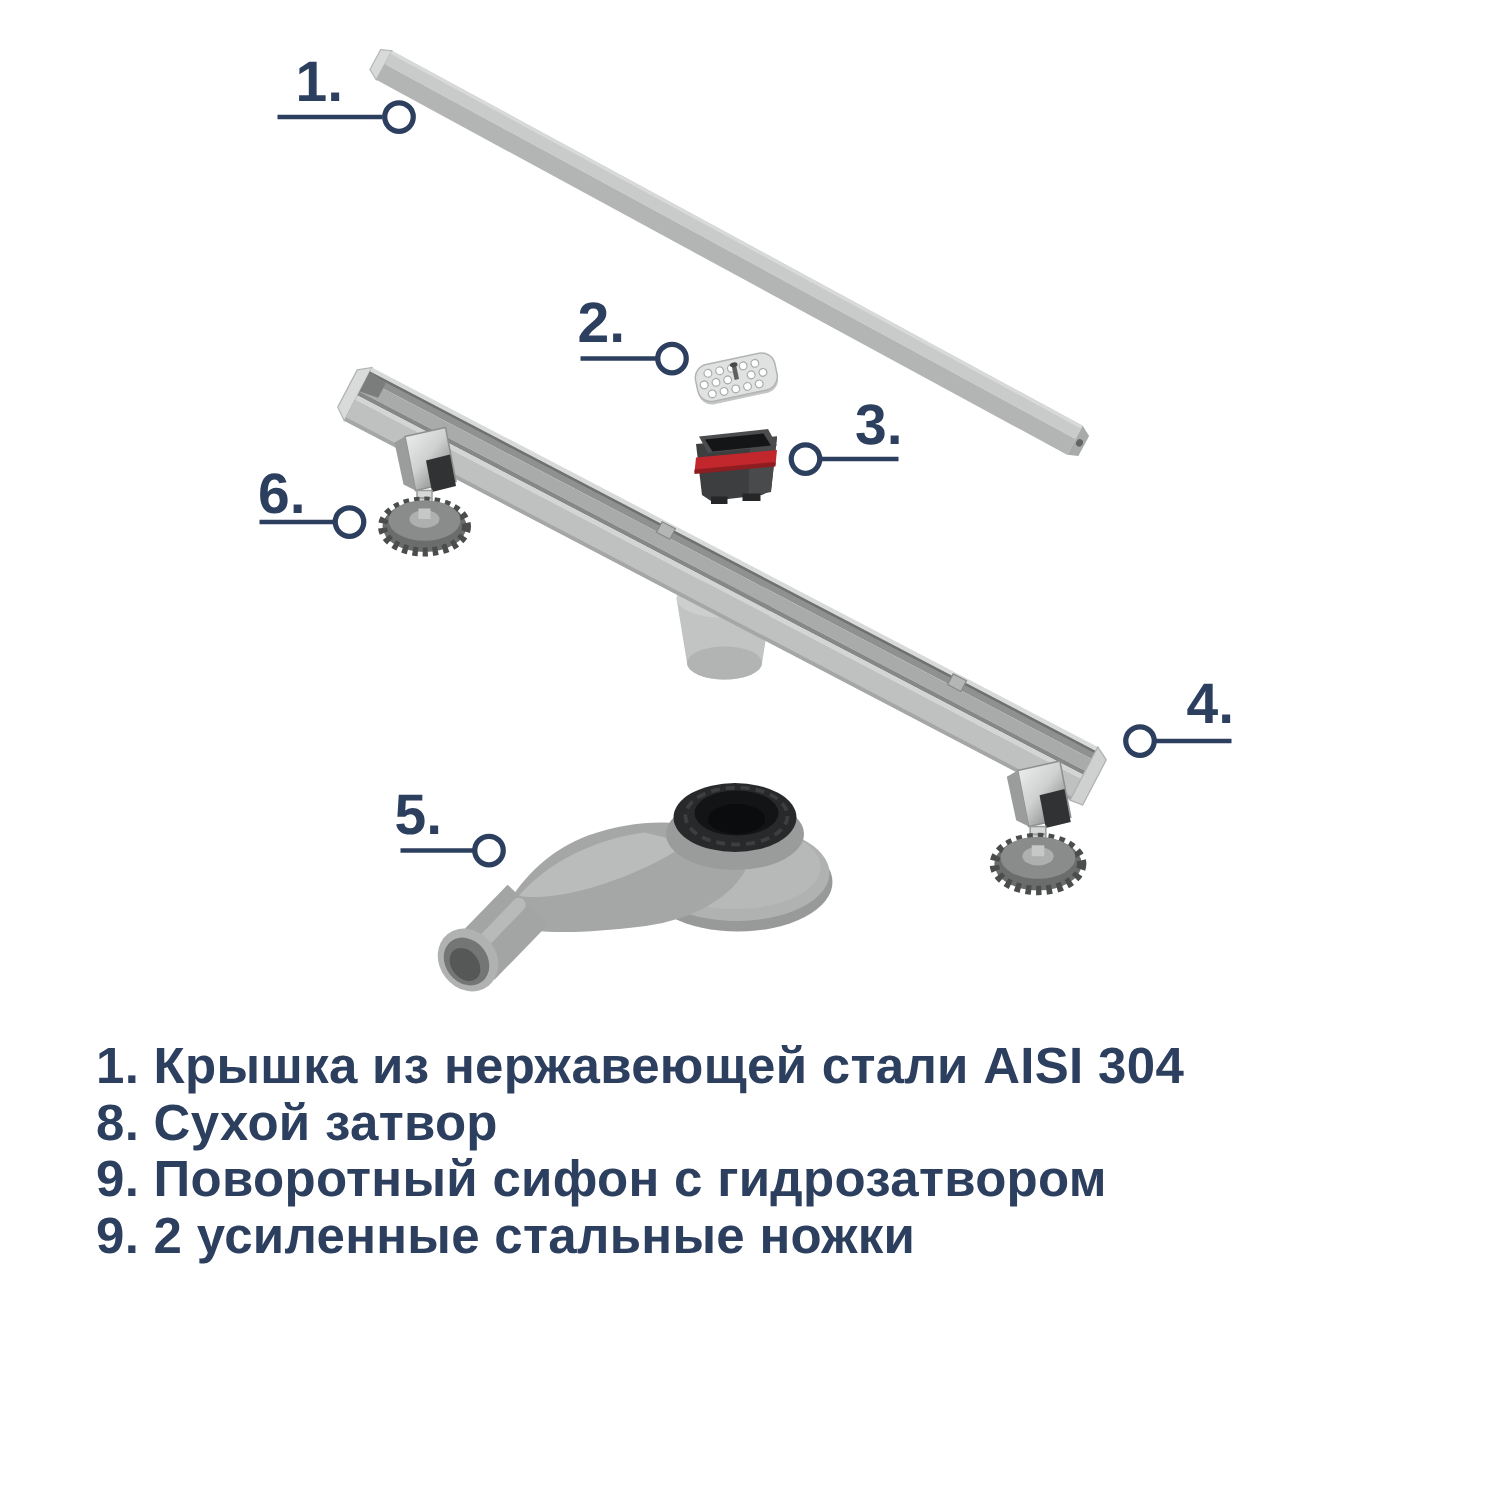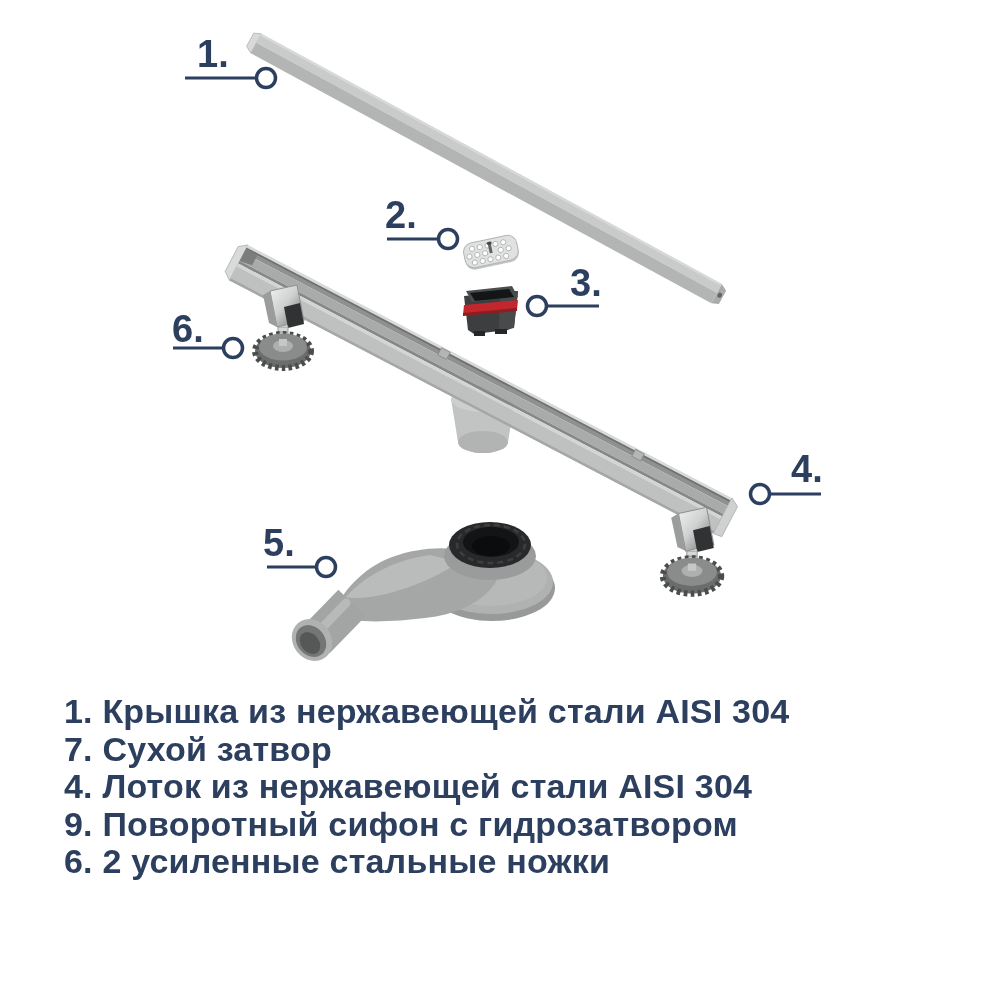--- a/index.html
+++ b/index.html
@@ -184,19 +184,18 @@
     <text class="callout-num" x="197" y="67">1.</text>
     <text class="callout-num" x="385" y="228">2.</text>
     <text class="callout-num" x="570" y="296">3.</text>
     <text class="callout-num" x="791" y="482">4.</text>
     <text class="callout-num" x="263" y="556">5.</text>
     <text class="callout-num" x="172" y="342">6.</text>
   </svg>
 
   <div class="legend">
     <div class="legend-item">1. Крышка из нержавеющей стали AISI 304</div>
-    <div class="legend-item">7. Сухой затвор</div>
-    <div class="legend-item">4. Лоток из нержавеющей стали AISI 304</div>
+    <div class="legend-item">8. Сухой затвор</div>
     <div class="legend-item">9. Поворотный сифон с гидрозатвором</div>
-    <div class="legend-item">6. 2 усиленные стальные ножки</div>
+    <div class="legend-item">9. 2 усиленные стальные ножки</div>
   </div>
 
 </div>
 
 </body></html>

